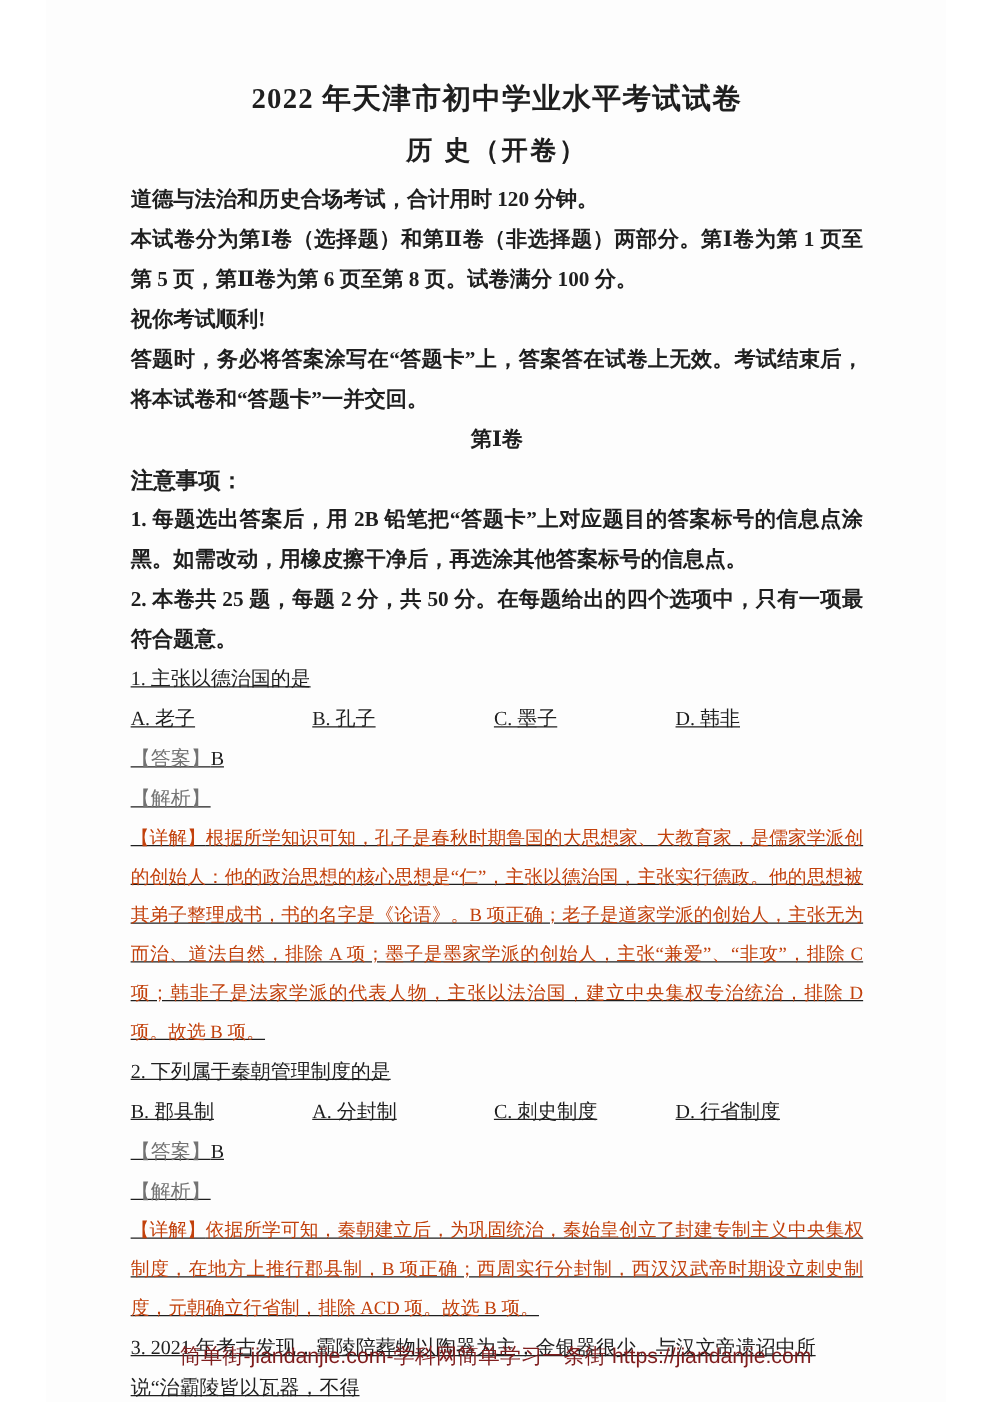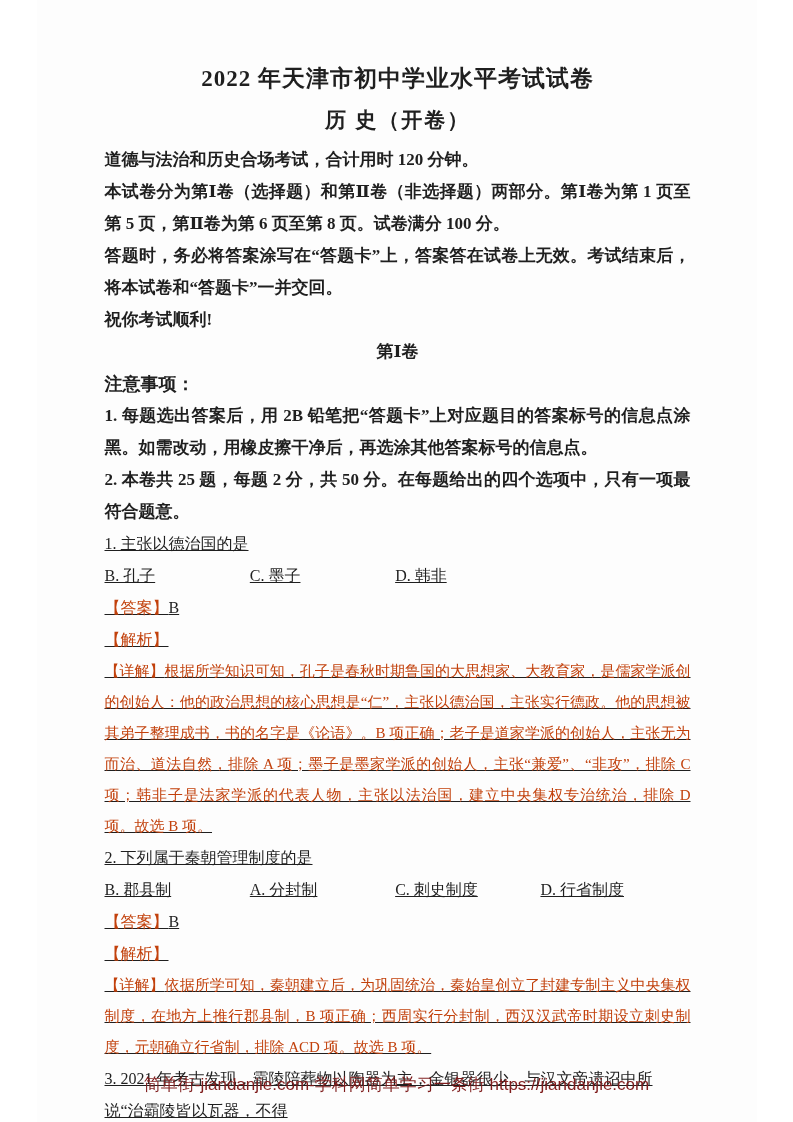--- a/index.html
+++ b/index.html
@@ -75,21 +75,21 @@
     font-size: 16px;
     line-height: 32px;
   }
   .opt { width: 24.8%; }
   .opt:last-child { width: auto; }
   .answer-line {
     margin: 0;
     font-size: 16px;
     line-height: 32px;
   }
-  .accent { color: #c2410c; }
+  .accent { color: #737373; }
   .detail {
     margin: 0;
     font-size: 15px;
     line-height: 31px;
     text-align: justify;
     color: #c2410c;
   }
   .footer {
     position: absolute;
     left: 0;
@@ -106,35 +106,36 @@
 
 <div class="page">
   <div class="content">
 
     <h1 class="doc-title">2022 年天津市初中学业水平考试试卷</h1>
     <h2 class="doc-subtitle">历 史（开卷）</h2>
 
     <div class="intro">
       <p>道德与法治和历史合场考试，合计用时 120 分钟。</p>
       <p>本试卷分为第Ⅰ卷（选择题）和第Ⅱ卷（非选择题）两部分。第Ⅰ卷为第 1 页至第 5 页，第Ⅱ卷为第 6 页至第 8 页。试卷满分 100 分。</p>
+      <p>祝你考试顺利!</p>
       <p>答题时，务必将答案涂写在“答题卡”上，答案答在试卷上无效。考试结束后，将本试卷和“答题卡”一并交回。</p>
-      <p>祝你考试顺利!</p>
     </div>
 
     <p class="section-heading">第Ⅰ卷</p>
 
     <p class="notes-heading">注意事项：</p>
     <div class="notes">
       <p>1. 每题选出答案后，用 2B 铅笔把“答题卡”上对应题目的答案标号的信息点涂黑。如需改动，用橡皮擦干净后，再选涂其他答案标号的信息点。</p>
       <p>2. 本卷共 25 题，每题 2 分，共 50 分。在每题给出的四个选项中，只有一项最符合题意。</p>
     </div>
 
     <section class="question">
       <p class="stem">1. 主张以德治国的是</p>
       <div class="options">
+        <span class="opt">A. 老子</span>
         <span class="opt">B. 孔子</span>
         <span class="opt">C. 墨子</span>
         <span class="opt">D. 韩非</span>
       </div>
       <p class="answer-line"><span class="accent">【答案】</span><span>B</span></p>
       <p class="answer-line"><span class="accent">【解析】</span></p>
       <p class="detail"><span>【详解】</span><span>根据所学知识可知，孔子是春秋时期鲁国的大思想家、大教育家，是儒家学派创的创始人：他的政治思想的核心思想是“仁”，主张以德治国，主张实行德政。他的思想被其弟子整理成书，书的名字是《论语》。B 项正确；老子是道家学派的创始人，主张无为而治、道法自然，排除 A 项；墨子是墨家学派的创始人，主张“兼爱”、“非攻”，排除 C 项；韩非子是法家学派的代表人物，主张以法治国，建立中央集权专治统治，排除 D 项。故选 B 项。</span></p>
     </section>
 
     <section class="question">

